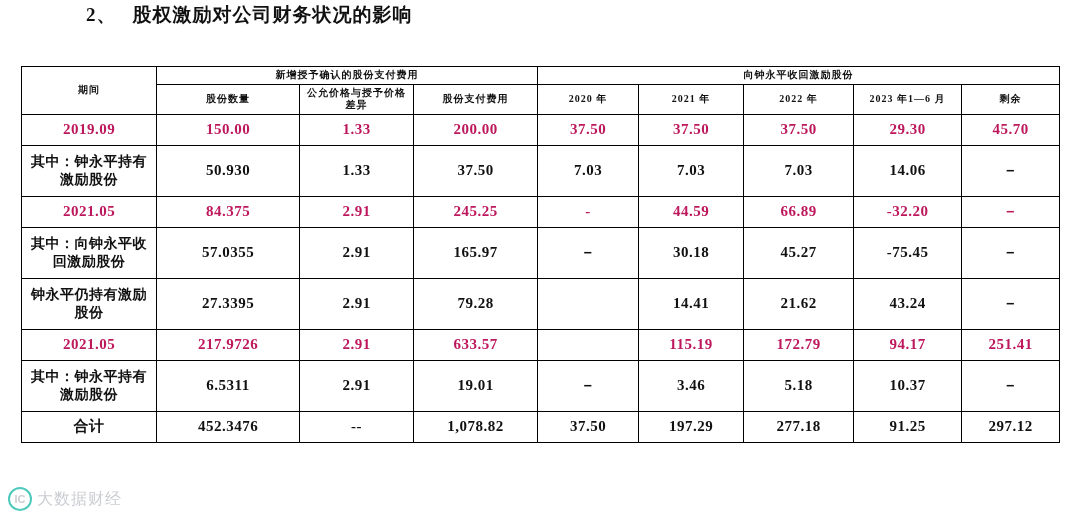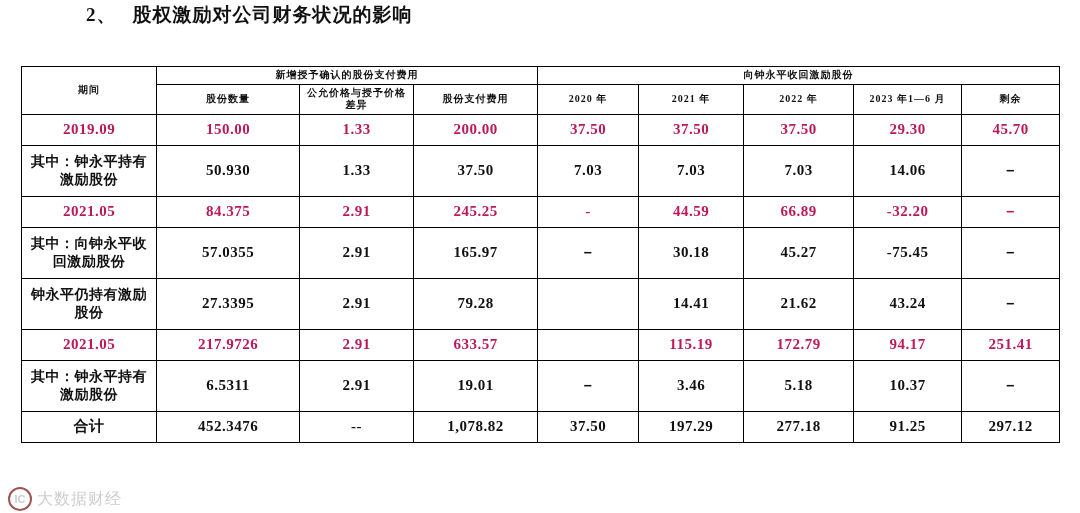--- a/index.html
+++ b/index.html
@@ -96,21 +96,21 @@
     bottom: 2px;
     display: flex;
     align-items: center;
     gap: 5px;
     opacity: 0.75;
   }
   .wm-circle {
     width: 20px;
     height: 20px;
     border-radius: 50%;
-    border: 2px solid #7f1d1d;
+    border: 2px solid #14b8a6;
     color: #b9bcc2;
     font-size: 11px;
     font-weight: bold;
     display: flex;
     align-items: center;
     justify-content: center;
     font-family: Liberation Sans, sans-serif;
   }
   .wm-text {
     color: #b9bcc2;

